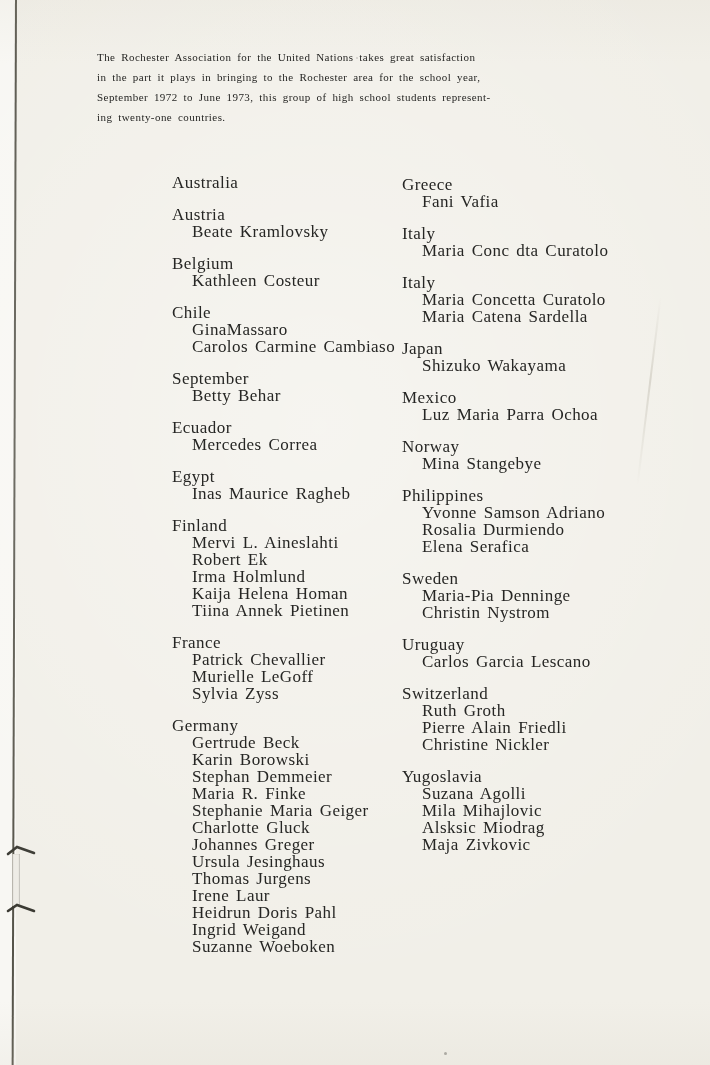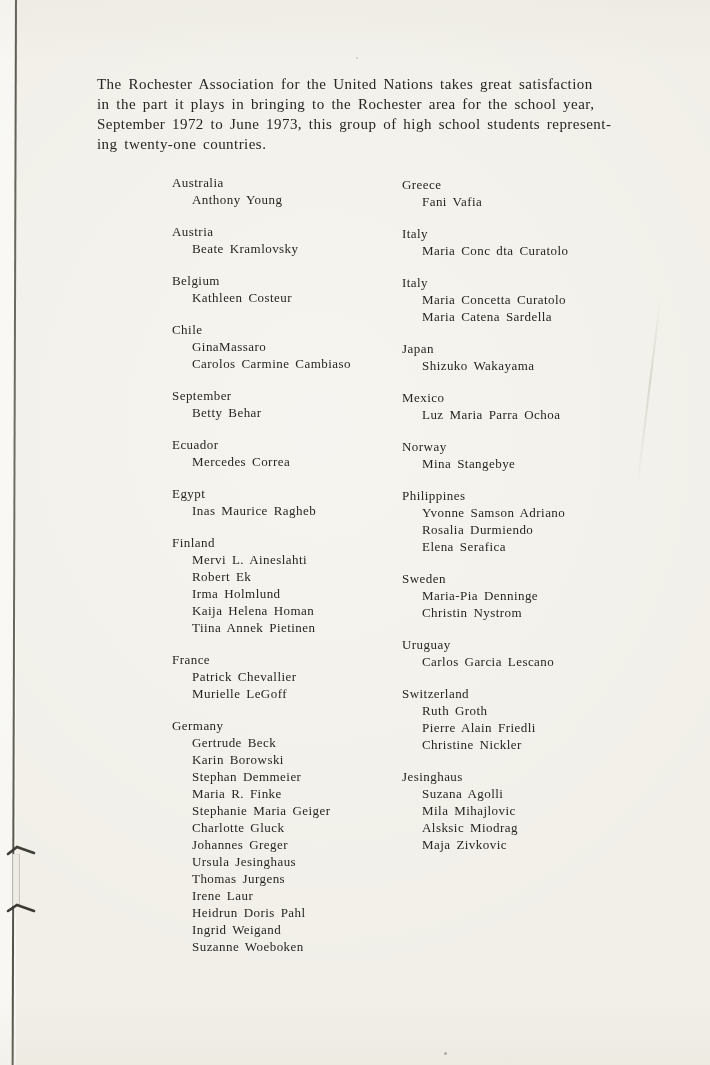--- a/index.html
+++ b/index.html
@@ -37,30 +37,30 @@
     position:absolute;left:648px;top:296px;width:2px;height:190px;
     transform:rotate(7deg);
     background:linear-gradient(180deg, rgba(190,186,172,0) 0%, rgba(178,173,158,0.45) 45%, rgba(190,186,172,0) 100%);
   }
   .speck{position:absolute;border-radius:50%;background:#8d8c86;}
   .speck.s1{left:444px;top:1052px;width:3px;height:3px;opacity:.75;}
   .speck.s2{left:356px;top:57px;width:2px;height:2px;opacity:.45;}
 
   
   .intro{
-    position:absolute;left:97px;top:74px;width:560px;
-    font-size:15px;line-height:20px;
+    position:absolute;left:97px;top:47px;width:560px;
+    font-size:11px;line-height:20px;
     letter-spacing:0.45px;word-spacing:2.6px;
   }
   .intro-line{white-space:nowrap;}
 
   
   .column{
     position:absolute;
-    font-size:13px;line-height:17px;
+    font-size:17px;line-height:17px;
     letter-spacing:0.45px;word-spacing:2.2px;
   }
   .column-left{left:172px;top:174px;width:235px;}
   .column-right{left:402px;top:176px;width:290px;}
   .section{margin:0 0 15px 0;}
   .country{white-space:nowrap;}
   .student{padding-left:20px;white-space:nowrap;}
 </style>
 </head>
 <body>
@@ -80,21 +80,20 @@
 <div class="intro">
     <div class="intro-line">The Rochester Association for the United Nations takes great satisfaction</div>
     <div class="intro-line">in the part it plays in bringing to the Rochester area for the school year,</div>
     <div class="intro-line">September 1972 to June 1973, this group of high school students represent-</div>
     <div class="intro-line">ing twenty-one countries.</div>
   </div>
 
 <div class="column column-left">
     <div class="section">
       <div class="country">Australia</div>
-      <div class="student">Anthony Young</div>
     </div>
     <div class="section">
       <div class="country">Austria</div>
       <div class="student">Beate Kramlovsky</div>
     </div>
     <div class="section">
       <div class="country">Belgium</div>
       <div class="student">Kathleen Costeur</div>
     </div>
     <div class="section">
@@ -119,20 +118,21 @@
       <div class="student">Mervi L. Aineslahti</div>
       <div class="student">Robert Ek</div>
       <div class="student">Irma Holmlund</div>
       <div class="student">Kaija Helena Homan</div>
       <div class="student">Tiina Annek Pietinen</div>
     </div>
     <div class="section">
       <div class="country">France</div>
       <div class="student">Patrick Chevallier</div>
       <div class="student">Murielle LeGoff</div>
+      <div class="student">Sylvia Zyss</div>
     </div>
     <div class="section">
       <div class="country">Germany</div>
       <div class="student">Gertrude Beck</div>
       <div class="student">Karin Borowski</div>
       <div class="student">Stephan Demmeier</div>
       <div class="student">Maria R. Finke</div>
       <div class="student">Stephanie Maria Geiger</div>
       <div class="student">Charlotte Gluck</div>
       <div class="student">Johannes Greger</div>
@@ -185,19 +185,19 @@
       <div class="country">Uruguay</div>
       <div class="student">Carlos Garcia Lescano</div>
     </div>
     <div class="section">
       <div class="country">Switzerland</div>
       <div class="student">Ruth Groth</div>
       <div class="student">Pierre Alain Friedli</div>
       <div class="student">Christine Nickler</div>
     </div>
     <div class="section">
-      <div class="country">Jesinghaus</div>
+      <div class="country">Yugoslavia</div>
       <div class="student">Suzana Agolli</div>
       <div class="student">Mila Mihajlovic</div>
       <div class="student">Alsksic Miodrag</div>
       <div class="student">Maja Zivkovic</div>
     </div>
   </div>
 
 </body></html>

